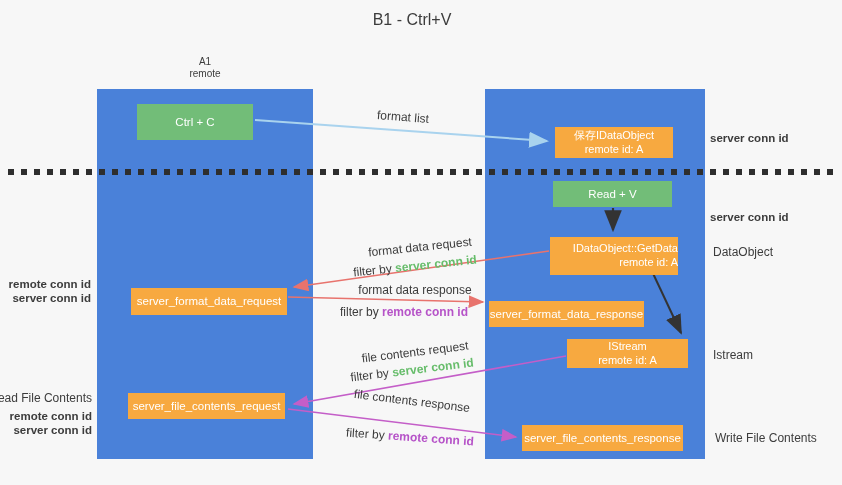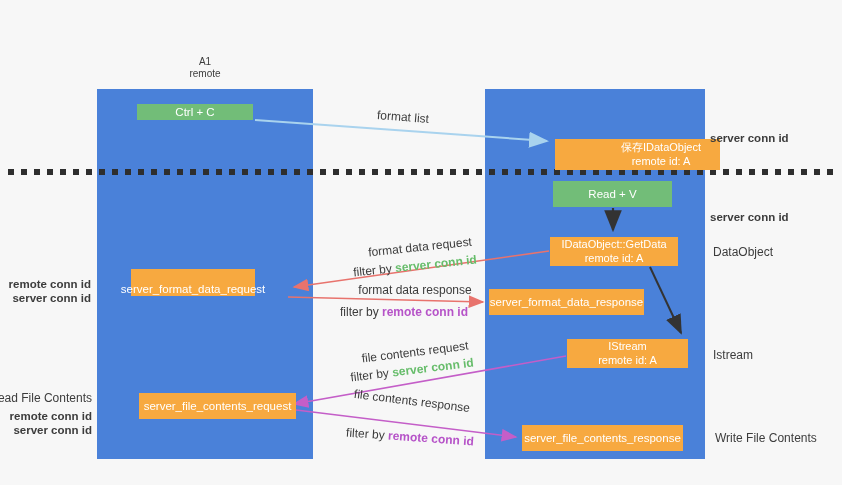--- a/index.html
+++ b/index.html
@@ -31,20 +31,21 @@
   .gutter{position:absolute;white-space:nowrap;font-size:12px;color:var(--text-dark);}
   .gutter.small{font-size:11.5px;font-weight:bold;}
   .right-align{text-align:right;}
 </style>
 </head>
 <body>
 
 <div id="stage">
 
   <div class="title">
+    <div>B1 - Ctrl+V</div>
   </div>
 
   <div class="lane-header" style="left:145px;top:56px;width:120px;">
     <div>A1</div>
     <div>remote</div>
   </div>
 
   <div class="lane" id="lane-left"></div>
   <div class="lane" id="lane-right"></div>
 
@@ -67,42 +68,42 @@
     </defs>
     <line x1="255" y1="120" x2="547" y2="141" stroke="#a9d3ee" stroke-width="2" marker-end="url(#m-blue)"></line>
     <line x1="613" y1="208" x2="613" y2="230" stroke="#333333" stroke-width="2.2" marker-end="url(#m-black)"></line>
     <line x1="549" y1="251" x2="294" y2="287" stroke="#e8736d" stroke-width="1.6" marker-end="url(#m-salmon)"></line>
     <line x1="288" y1="297" x2="483" y2="302" stroke="#e8736d" stroke-width="1.6" marker-end="url(#m-salmon)"></line>
     <line x1="650" y1="267" x2="681" y2="333" stroke="#333333" stroke-width="2" marker-end="url(#m-black)"></line>
     <line x1="566" y1="356" x2="294" y2="404" stroke="#c45ec8" stroke-width="1.6" marker-end="url(#m-magenta)"></line>
     <line x1="288" y1="409" x2="516" y2="437" stroke="#c45ec8" stroke-width="1.6" marker-end="url(#m-magenta)"></line>
   </svg>
 
-  <div class="box green" style="left:137px;top:104px;width:116px;height:16px;">
+  <div class="box green" style="left:137px;top:104px;width:116px;height:36px;">
     <div>Ctrl + C</div>
   </div>
-  <div class="box orange" style="left:131px;top:269px;width:124px;height:27px;justify-content:flex-end;">
+  <div class="box orange" style="left:131px;top:288px;width:156px;height:27px;">
     <div>server_format_data_request</div>
   </div>
-  <div class="box orange" style="left:128px;top:393px;width:157px;height:26px;margin-left:11px;">
+  <div class="box orange" style="left:128px;top:393px;width:157px;height:26px;">
     <div>server_file_contents_request</div>
   </div>
 
-  <div class="box orange" style="left:555px;top:139px;width:118px;height:31px;padding-left:47px;">
+  <div class="box orange" style="left:555px;top:127px;width:118px;height:31px;">
     <div class="l2">保存IDataObject</div>
     <div class="l2">remote id: A</div>
   </div>
   <div class="box green" style="left:553px;top:181px;width:119px;height:26px;">
     <div>Read + V</div>
   </div>
-  <div class="box orange" style="left:550px;top:237px;width:128px;height:29px;">
+  <div class="box orange" style="left:550px;top:237px;width:128px;height:38px;align-items:flex-end;">
     <div class="l2">IDataObject::GetData</div>
     <div class="l2">remote id: A</div>
   </div>
-  <div class="box orange" style="left:489px;top:289px;width:155px;height:26px;">
+  <div class="box orange" style="left:489px;top:301px;width:155px;height:26px;">
     <div>server_format_data_response</div>
   </div>
   <div class="box orange" style="left:567px;top:339px;width:121px;height:29px;">
     <div class="l2">IStream</div>
     <div class="l2">remote id: A</div>
   </div>
   <div class="box orange" style="left:522px;top:425px;width:161px;height:26px;">
     <div>server_file_contents_response</div>
   </div>
 

